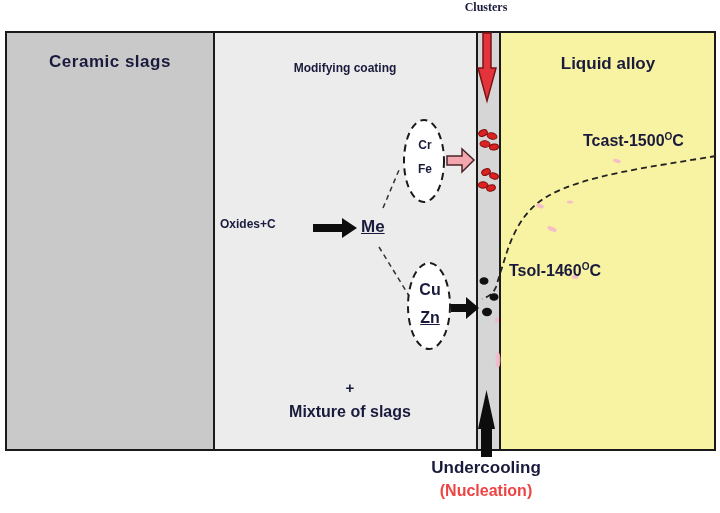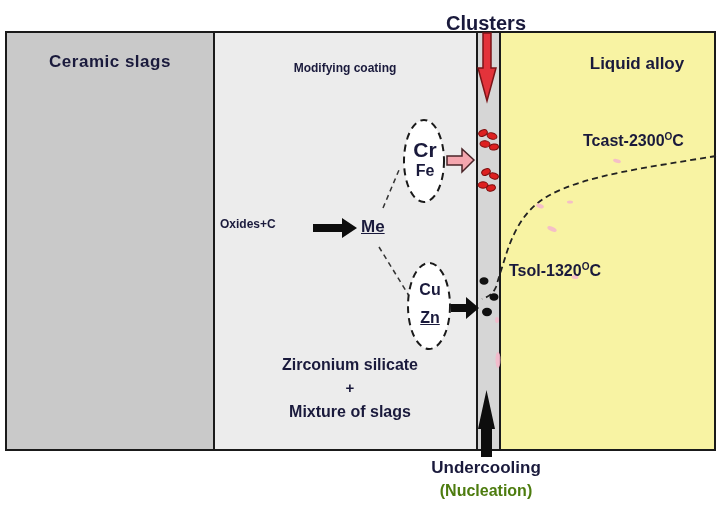--- a/index.html
+++ b/index.html
@@ -12,38 +12,38 @@
   .region{position:absolute;top:0;height:100%;}
   #region-mould{left:0;width:206px;background:#c9c9c9;border-right:2px solid #1a1a1a;}
   #region-coating{left:208px;width:261px;background:#ececec;}
   #region-strip{left:469px;width:21px;background:#d6d6d6;border-left:2px solid #1a1a1a;border-right:2px solid #1a1a1a;}
   #region-alloy{left:494px;width:213px;background:#f8f3a3;}
   
   #overlay{position:absolute;left:0;top:0;width:720px;height:513px;z-index:5;pointer-events:none;}
   
   .lbl{position:absolute;z-index:10;font-weight:bold;color:#1a1a3c;white-space:nowrap;}
   .ctr{text-align:center;}
-  #lbl-clusters{left:440px;top:12px;width:92px;font-size:20px;}
+  #lbl-clusters{left:440px;top:0;width:92px;font-size:12px;font-family:Liberation Serif, serif;}
   #lbl-mould{left:25px;top:52px;width:170px;font-size:17px;letter-spacing:.5px;}
   #lbl-coating{left:255px;top:61px;width:180px;font-size:12px;}
-  #lbl-alloy{left:577px;top:54px;width:120px;font-size:17px;}
+  #lbl-alloy{left:548px;top:54px;width:120px;font-size:17px;}
   #lbl-tcast{left:583px;top:131px;font-size:16px;}
   #lbl-tsol{left:509px;top:261px;font-size:16px;}
   .lbl sup{font-size:10px;}
   #lbl-oxides{left:220px;top:217px;font-size:12px;}
   #lbl-me{left:361px;top:217px;font-size:17px;text-decoration:underline;}
-  #lbl-cr{left:404px;top:138px;width:42px;font-size:21px;}
-  #lbl-fe{left:404px;top:162px;width:42px;font-size:16px;}
+  #lbl-cr{left:404px;top:138px;width:42px;font-size:12px;}
+  #lbl-fe{left:404px;top:162px;width:42px;font-size:12px;}
   #lbl-cu{left:408px;top:281px;width:44px;font-size:16px;}
   #lbl-zn{left:408px;top:309px;width:44px;font-size:16px;text-decoration:underline;}
   #lbl-zirconium{left:250px;top:356px;width:200px;font-size:16px;}
   #lbl-plus{left:250px;top:379px;width:200px;font-size:15px;}
   #lbl-slags{left:250px;top:403px;width:200px;font-size:16px;}
   #lbl-undercooling{left:400px;top:458px;width:172px;font-size:17px;}
-  #lbl-nucleation{left:400px;top:482px;width:172px;font-size:16px;color:#4d7c0f;}
+  #lbl-nucleation{left:400px;top:482px;width:172px;font-size:16px;color:#ef4444;}
 </style>
 </head>
 <body>
 
 <div id="stage">
 
   <div id="box">
     <div class="region" id="region-mould"></div>
     <div class="region" id="region-coating"></div>
     <div class="region" id="region-strip"></div>
@@ -101,36 +101,35 @@
     </g>
   </svg>
 
   <div class="lbl ctr" id="lbl-clusters">Clusters</div>
 
   <div class="lbl ctr" id="lbl-mould">Ceramic slags</div>
   <div class="lbl ctr" id="lbl-coating">Modifying coating</div>
   <div class="lbl ctr" id="lbl-alloy">Liquid alloy</div>
 
   <div class="lbl" id="lbl-tcast">
-    <span>Tcast-2300</span><sup>O</sup><span>C</span>
+    <span>Tcast-1500</span><sup>O</sup><span>C</span>
   </div>
   <div class="lbl" id="lbl-tsol">
-    <span>Tsol-1320</span><sup>O</sup><span>C</span>
+    <span>Tsol-1460</span><sup>O</sup><span>C</span>
   </div>
 
   <div class="lbl" id="lbl-oxides">
     <span>Oxides+</span><span>C</span>
   </div>
   <div class="lbl" id="lbl-me">Me</div>
 
   <div class="lbl ctr" id="lbl-cr">Cr</div>
   <div class="lbl ctr" id="lbl-fe">Fe</div>
   <div class="lbl ctr" id="lbl-cu">Cu</div>
   <div class="lbl ctr" id="lbl-zn">Zn</div>
 
-  <div class="lbl ctr" id="lbl-zirconium">Zirconium silicate</div>
   <div class="lbl ctr" id="lbl-plus">+</div>
   <div class="lbl ctr" id="lbl-undercooling">Undercooling</div>
 
   <div class="lbl ctr" id="lbl-slags">Mixture of slags</div>
   <div class="lbl ctr" id="lbl-nucleation">(Nucleation)</div>
 
 </div>
 
 </body></html>

